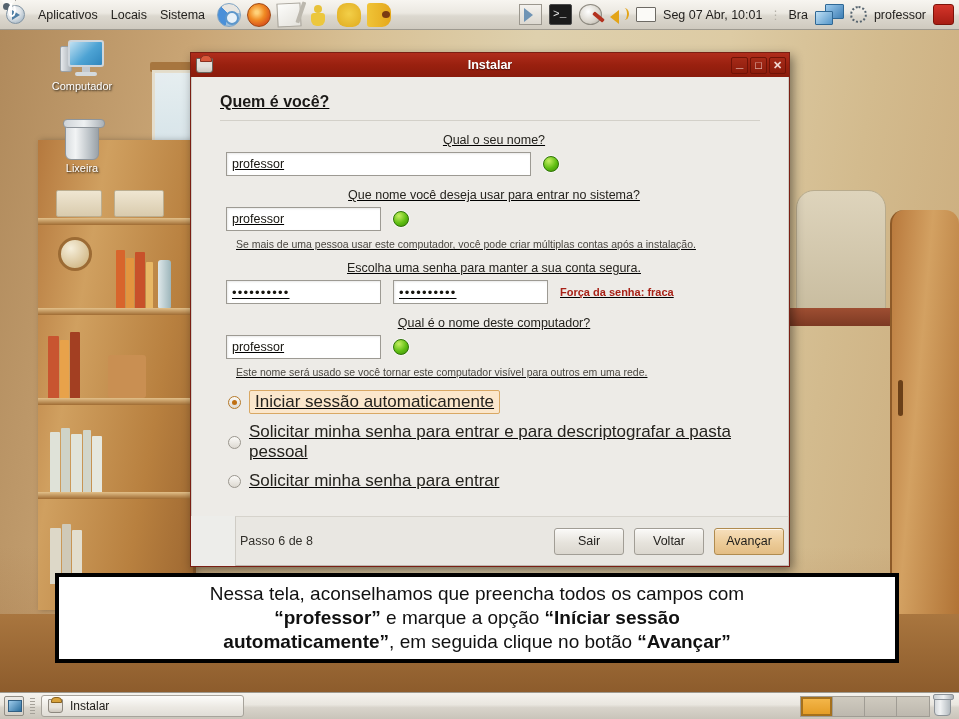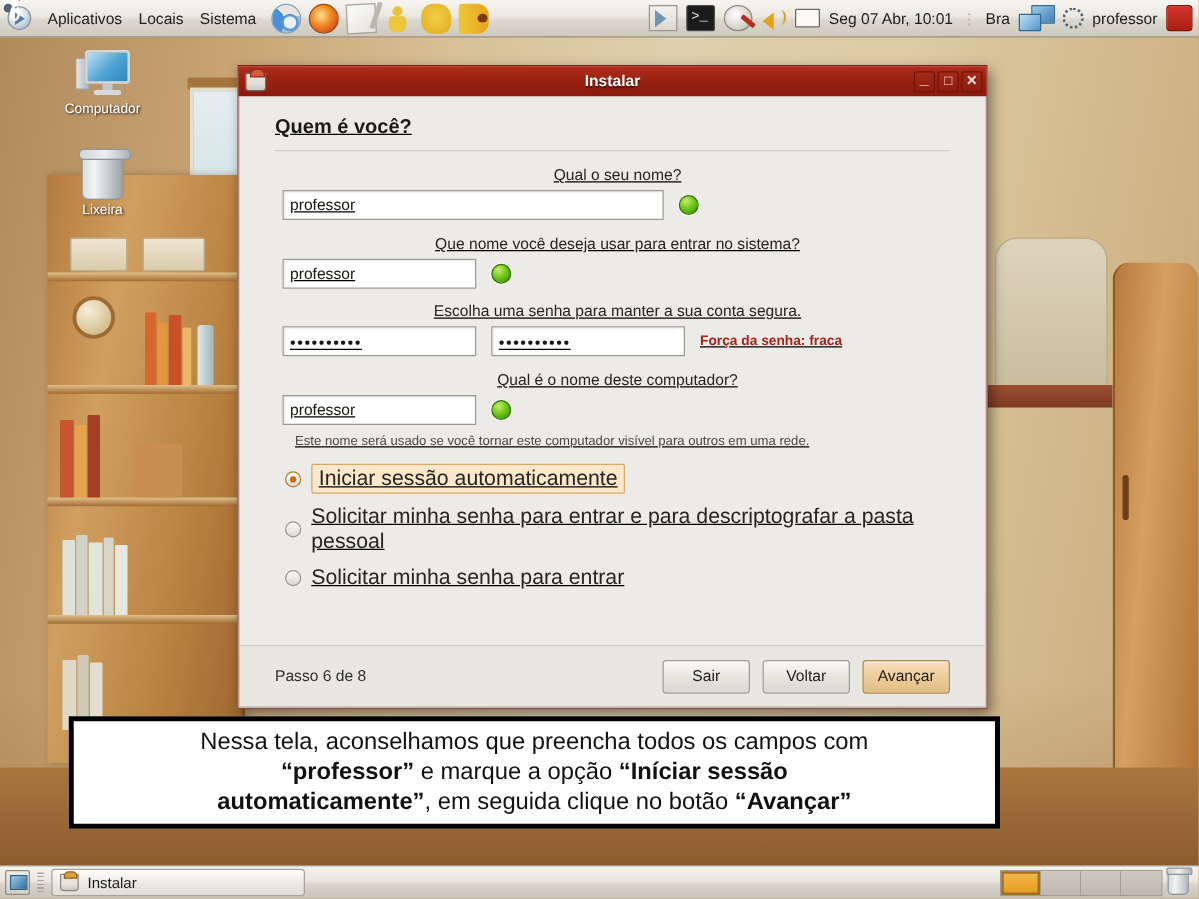--- a/index.html
+++ b/index.html
@@ -344,41 +344,42 @@
     background:#bf6f12;
   }
   .radio-row.focused .lbl{
     background:#fbe7cc;border:1px solid #d9a864;border-radius:2px;
     padding:1px 5px;margin:-1px 0;
   }
 
   .dlg-footer{
     flex:0 0 50px;background:#e9e7e2;
     border-top:1px solid #d6d3cc;
-    display:flex;align-items:center;padding:0 28px;
+    display:flex;align-items:center;padding:0 4px;
     border-left:1px solid #cfccc5;border-right:1px solid #cfccc5;
     border-bottom:1px solid #bdb9b1;
+    margin-left:44px;
   }
   .step{font-size:12.5px;color:#32302b;}
   .btns{margin-left:auto;display:flex;gap:10px;}
   .btn{
     min-width:70px;height:27px;border:1px solid #a19d95;border-radius:3px;
     background:linear-gradient(to bottom,#fbfaf8,#e6e3dc 55%,#dbd7cf);
     font-size:12.5px;color:#1f1d1a;
     display:flex;align-items:center;justify-content:center;cursor:pointer;
     box-shadow:0 1px 0 rgba(255,255,255,.7) inset;
   }
   .btn.primary{
     background:linear-gradient(to bottom,#f7e0bd,#eccb98 55%,#e3bd84);
     border-color:#b08b4f;
   }
 
   
   #caption{
-    position:absolute;left:55px;top:573px;width:745px;height:90px;
+    position:absolute;left:55px;top:573px;width:844px;height:90px;
     background:#fff;border:4px solid #000;
     display:flex;align-items:center;justify-content:center;
     text-align:center;padding:4px 12px;
     font-size:19px;color:#111;line-height:1.28;
     z-index:30;
   }
   #caption b{font-weight:bold;}
 
   
   #bottom-panel{
@@ -553,20 +554,21 @@
     <div class="row">
       <div class="tinput wide">professor</div>
       <span class="okdot"></span>
     </div>
 
     <div class="q-label" style="margin-top:12px">Que nome você deseja usar para entrar no sistema?</div>
     <div class="row">
       <div class="tinput narrow">professor</div>
       <span class="okdot"></span>
     </div>
+    <div class="hint">Se mais de uma pessoa usar este computador, você pode criar múltiplas contas após a instalação.</div>
 
     <div class="q-label" style="margin-top:11px">Escolha uma senha para manter a sua conta segura.</div>
     <div class="row">
       <div class="tinput pw">••••••••••</div>
       <div class="tinput pw">••••••••••</div>
       <span class="pwstrength">Força da senha: fraca</span>
     </div>
 
     <div class="q-label" style="margin-top:12px">Qual é o nome deste computador?</div>
     <div class="row">

